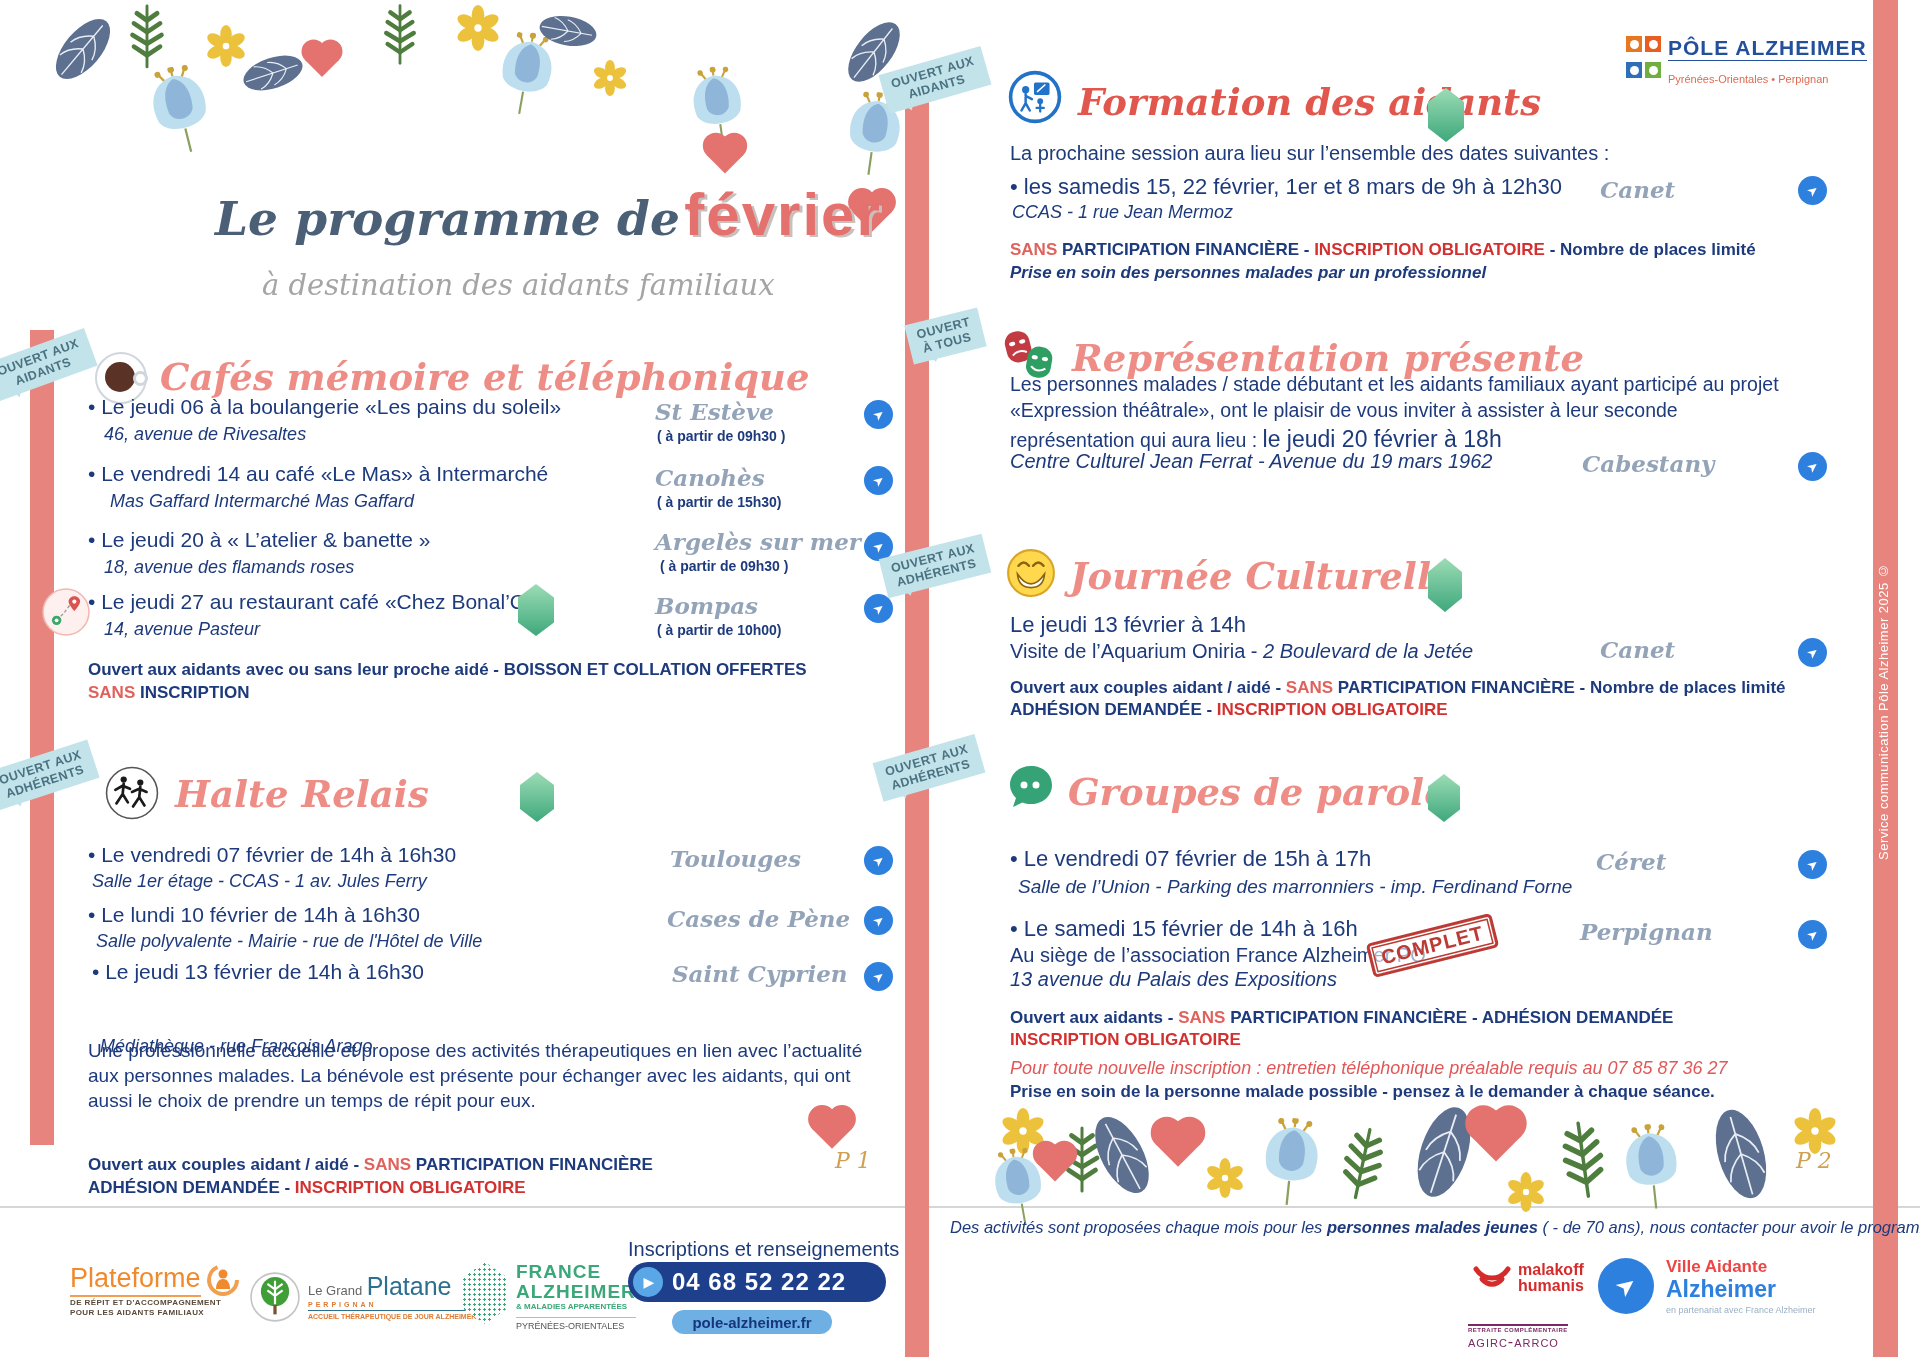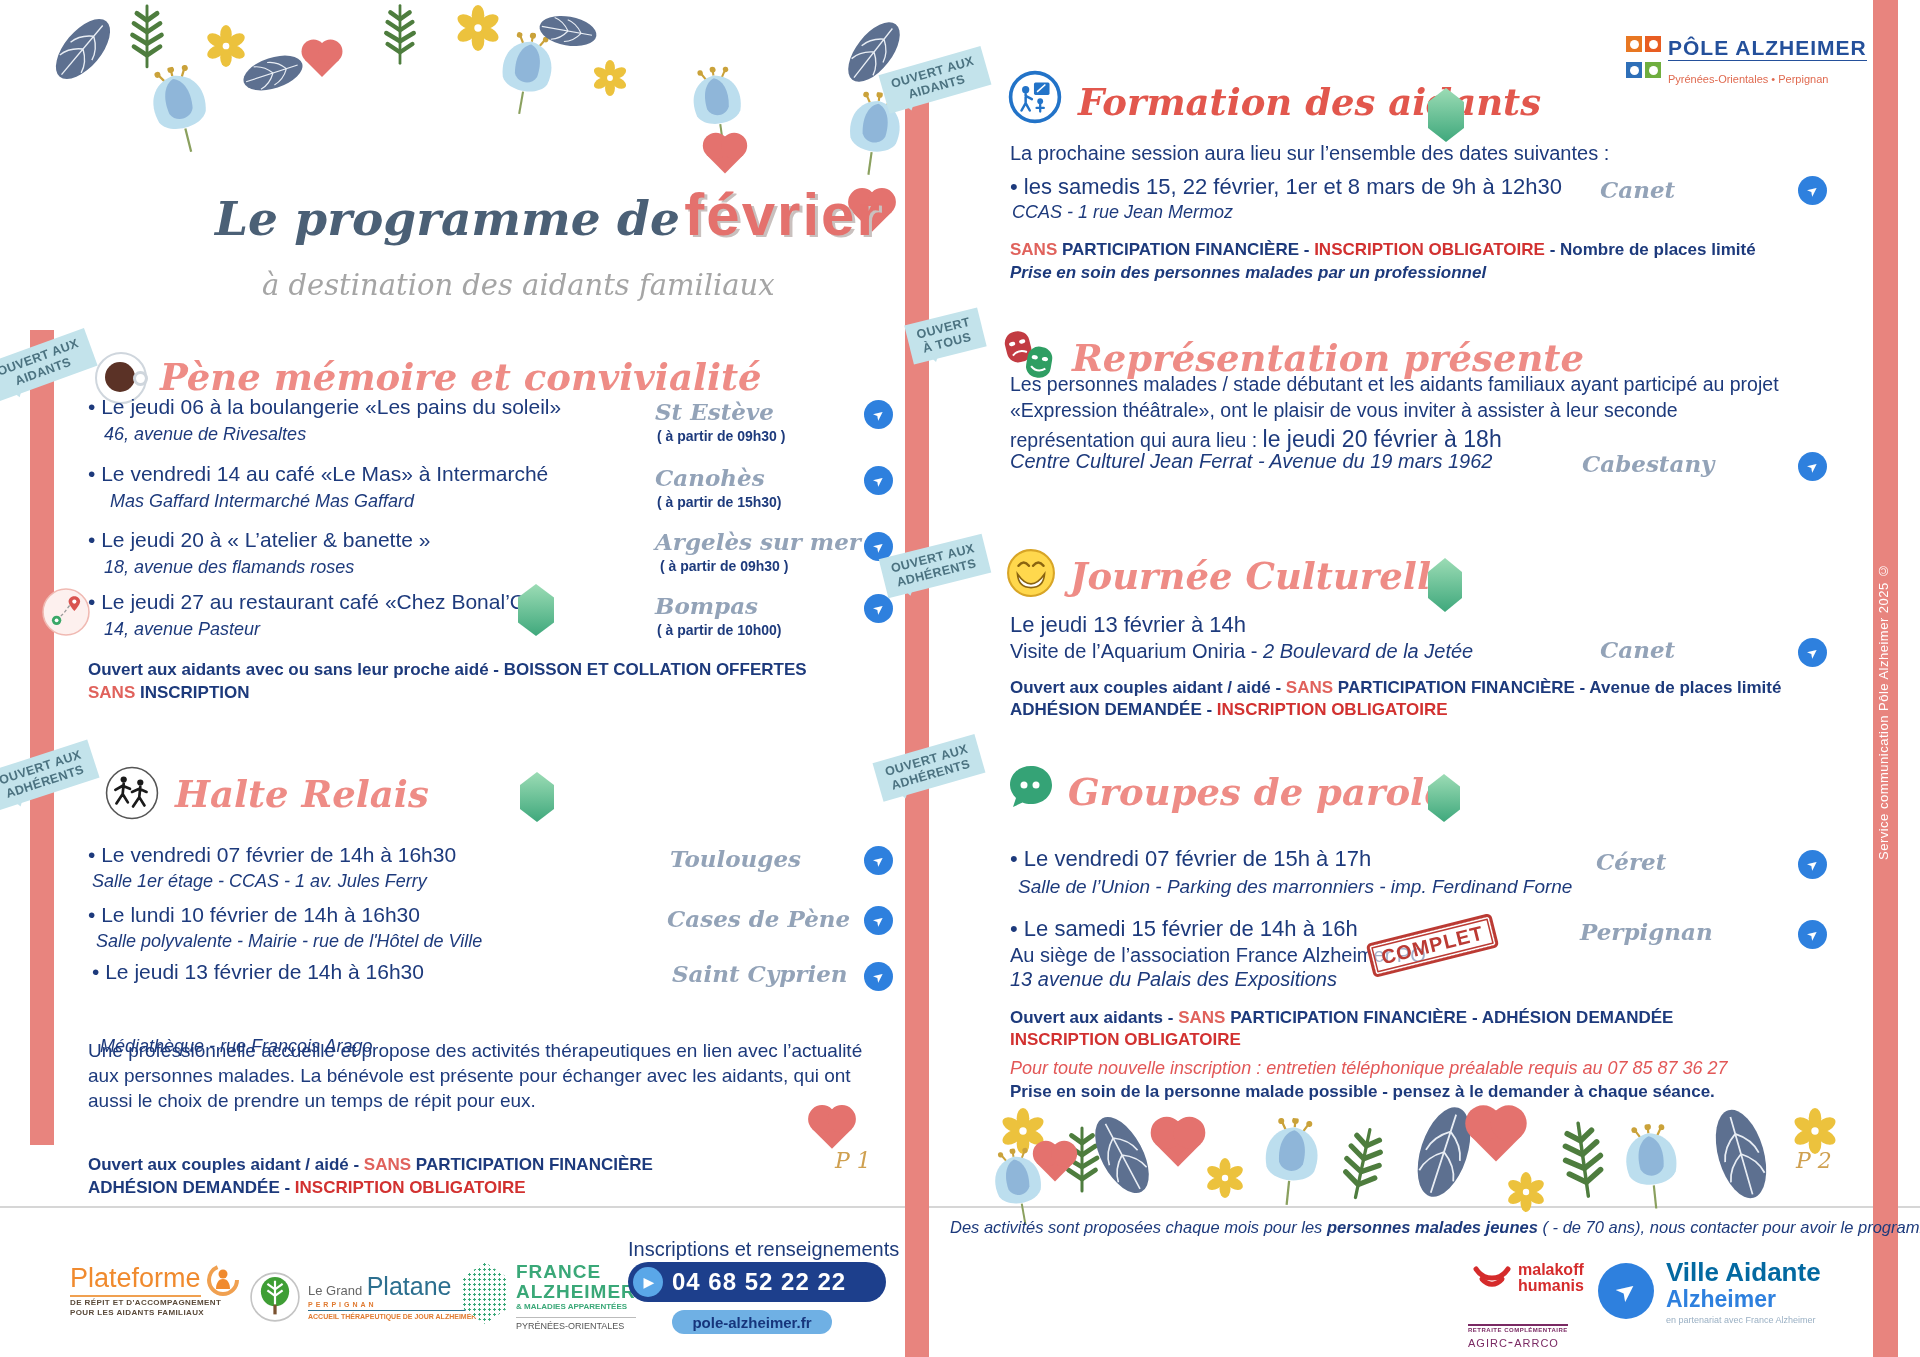--- a/index.html
+++ b/index.html
@@ -142,21 +142,21 @@
   </div>
   <div class="badge" style="left:-10px;top:755px;transform:rotate(-18deg);">
     <span>OUVERT AUX</span>
     <span>ADHÉRENTS</span>
   </div>
 
   <div class="abs" style="left:95px;top:352px;width:48px;height:48px;border-radius:50%;background:#fff;border:2px solid #cfd6dd;z-index:2;">
     <div style="position:absolute;left:8px;top:8px;width:30px;height:30px;border-radius:50%;background:#5b3226;"></div>
     <div style="position:absolute;right:-3px;top:17px;width:9px;height:9px;border:3px solid #cfd6dd;border-radius:50%;"></div>
   </div>
-  <div class="abs heading" style="left:160px;top:355px;">Pène mémoire et convivialité</div>
+  <div class="abs heading" style="left:160px;top:355px;">Cafés mémoire et téléphonique</div>
 
   <div class="abs ititle" style="left:88px;top:395px;">• Le jeudi 06 à la boulangerie «Les pains du soleil»</div>
   <div class="abs iaddr" style="left:104px;top:424px;">46, avenue de Rivesaltes</div>
   <div class="abs city" style="left:655px;top:398px;">St Estève</div>
   <div class="abs time" style="left:657px;top:428px;">( à partir de 09h30 )</div>
   <div class="nav" style="left:864px;top:400px;">
       <i>➤</i>
     </div>
 
   <div class="abs ititle" style="left:88px;top:462px;">• Le vendredi 14 au café «Le Mas» à Intermarché</div>
@@ -383,21 +383,21 @@
 
   <div class="abs ititle" style="left:1010px;top:612px;font-size:22px;">Le jeudi 13 février à 14h</div>
   <div class="abs" style="left:1010px;top:640px;font-size:20px;white-space:nowrap;z-index:2;">
     <span>Visite de l’Aquarium Oniria - </span><span style="font-style:italic;">2 Boulevard de la Jetée</span>
   </div>
   <div class="abs city" style="left:1600px;top:636px;">Canet</div>
   <div class="nav" style="left:1798px;top:638px;">
       <i>➤</i>
     </div>
   <div class="abs note" style="left:1010px;top:678px;">
-    <span>Ouvert aux couples aidant / aidé  - </span><span class="red">SANS</span><span> PARTICIPATION FINANCIÈRE - Avenue de places limité</span>
+    <span>Ouvert aux couples aidant / aidé  - </span><span class="red">SANS</span><span> PARTICIPATION FINANCIÈRE - Nombre de places limité</span>
   </div>
   <div class="abs note" style="left:1010px;top:700px;">
     <span>ADHÉSION DEMANDÉE - </span><span class="red2">INSCRIPTION OBLIGATOIRE</span>
   </div>
 
   <div class="badge" style="left:876px;top:748px;transform:rotate(-16deg);">
     <span>OUVERT AUX</span>
     <span>ADHÉRENTS</span>
   </div>
   <svg class="abs" style="left:1006px;top:762px;width:50px;height:50px;z-index:2;" viewBox="0 0 50 50">
@@ -495,19 +495,19 @@
   <div class="abs" style="left:1468px;top:1324px;z-index:2;">
     <div style="font-size:6px;color:#7a2963;border-top:2px solid #7a2963;padding-top:1px;letter-spacing:.5px;font-weight:bold;">RETRAITE COMPLÉMENTAIRE</div>
     <div style="font-size:16px;color:#7a2963;font-variant:small-caps;letter-spacing:1px;">agirc-arrco</div>
   </div>
 
   <div class="abs" style="left:1598px;top:1258px;display:flex;gap:12px;align-items:center;z-index:2;">
     <div style="width:56px;height:56px;border-radius:50%;background:#2e80de;display:flex;align-items:center;justify-content:center;">
       <span style="color:#fff;font-size:24px;transform:rotate(-38deg);">➤</span>
     </div>
     <div>
-      <div style="font-size:26px;font-weight:bold;color:#0369a1;line-height:1.1;">Ville Aidante</div>
+      <div style="font-size:17px;font-weight:bold;color:#ef4444;line-height:1.1;">Ville Aidante</div>
       <div style="font-size:23px;font-weight:bold;color:#2e80de;line-height:1.1;">Alzheimer</div>
       <div style="font-size:9px;color:#9ab0c4;margin-top:3px;">en partenariat avec France Alzheimer</div>
     </div>
   </div>
 
 </div>
 
 </body></html>

